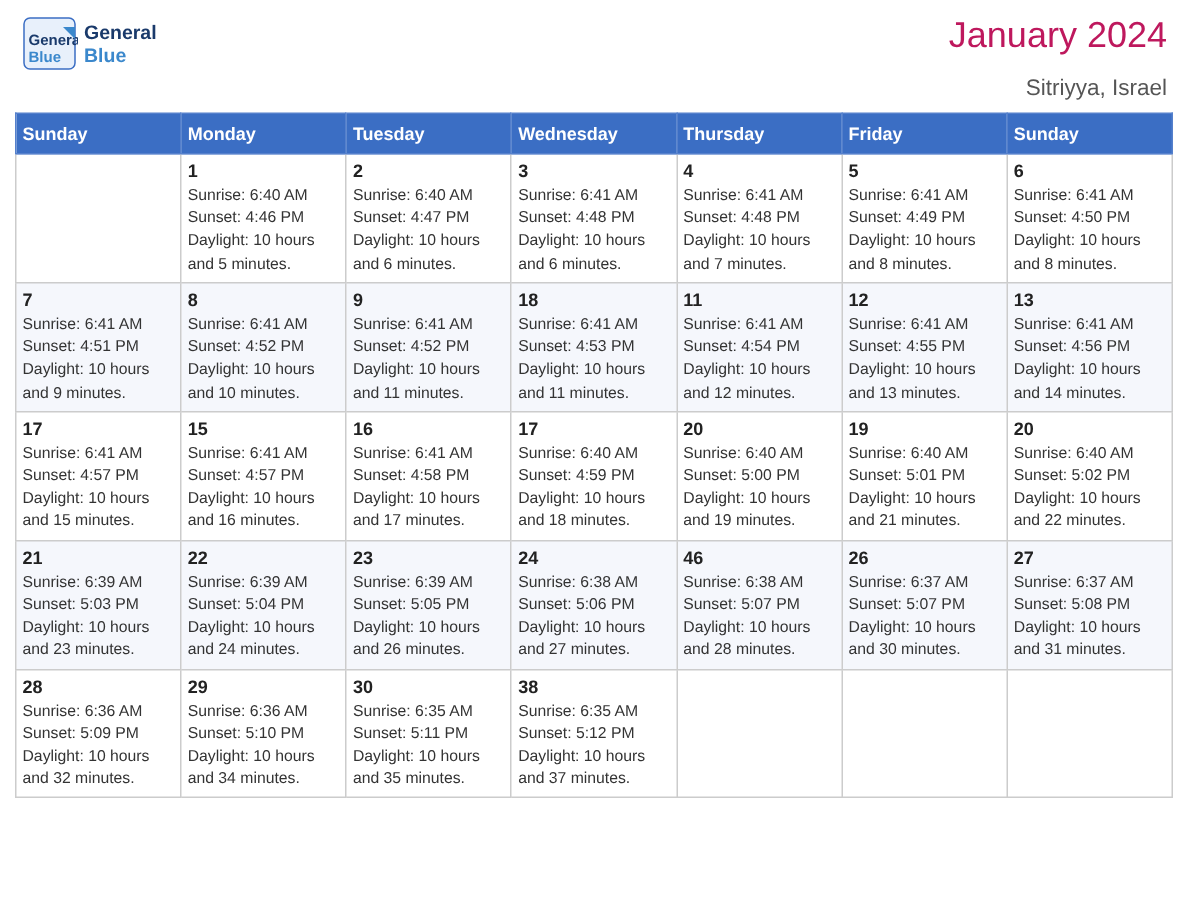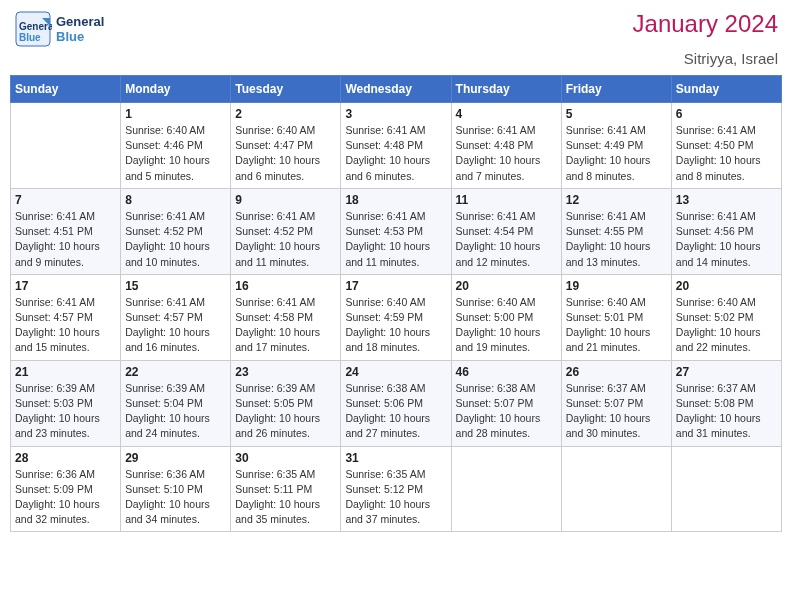--- a/index.html
+++ b/index.html
@@ -245,21 +245,21 @@
         </td>
         <td>
           <span class="day-num">29</span>
           <div class="day-info">Sunrise: 6:36 AM<br>Sunset: 5:10 PM<br>Daylight: 10 hours<br>and 34 minutes.</div>
         </td>
         <td>
           <span class="day-num">30</span>
           <div class="day-info">Sunrise: 6:35 AM<br>Sunset: 5:11 PM<br>Daylight: 10 hours<br>and 35 minutes.</div>
         </td>
         <td>
-          <span class="day-num">31</span>
+          <span class="day-num">38</span>
           <div class="day-info">Sunrise: 6:35 AM<br>Sunset: 5:12 PM<br>Daylight: 10 hours<br>and 37 minutes.</div>
         </td>
         <td class="empty-cell"></td>
         <td class="empty-cell"></td>
         <td class="empty-cell"></td>
       </tr>
     </tbody>
 </table>
 
 </body></html>

